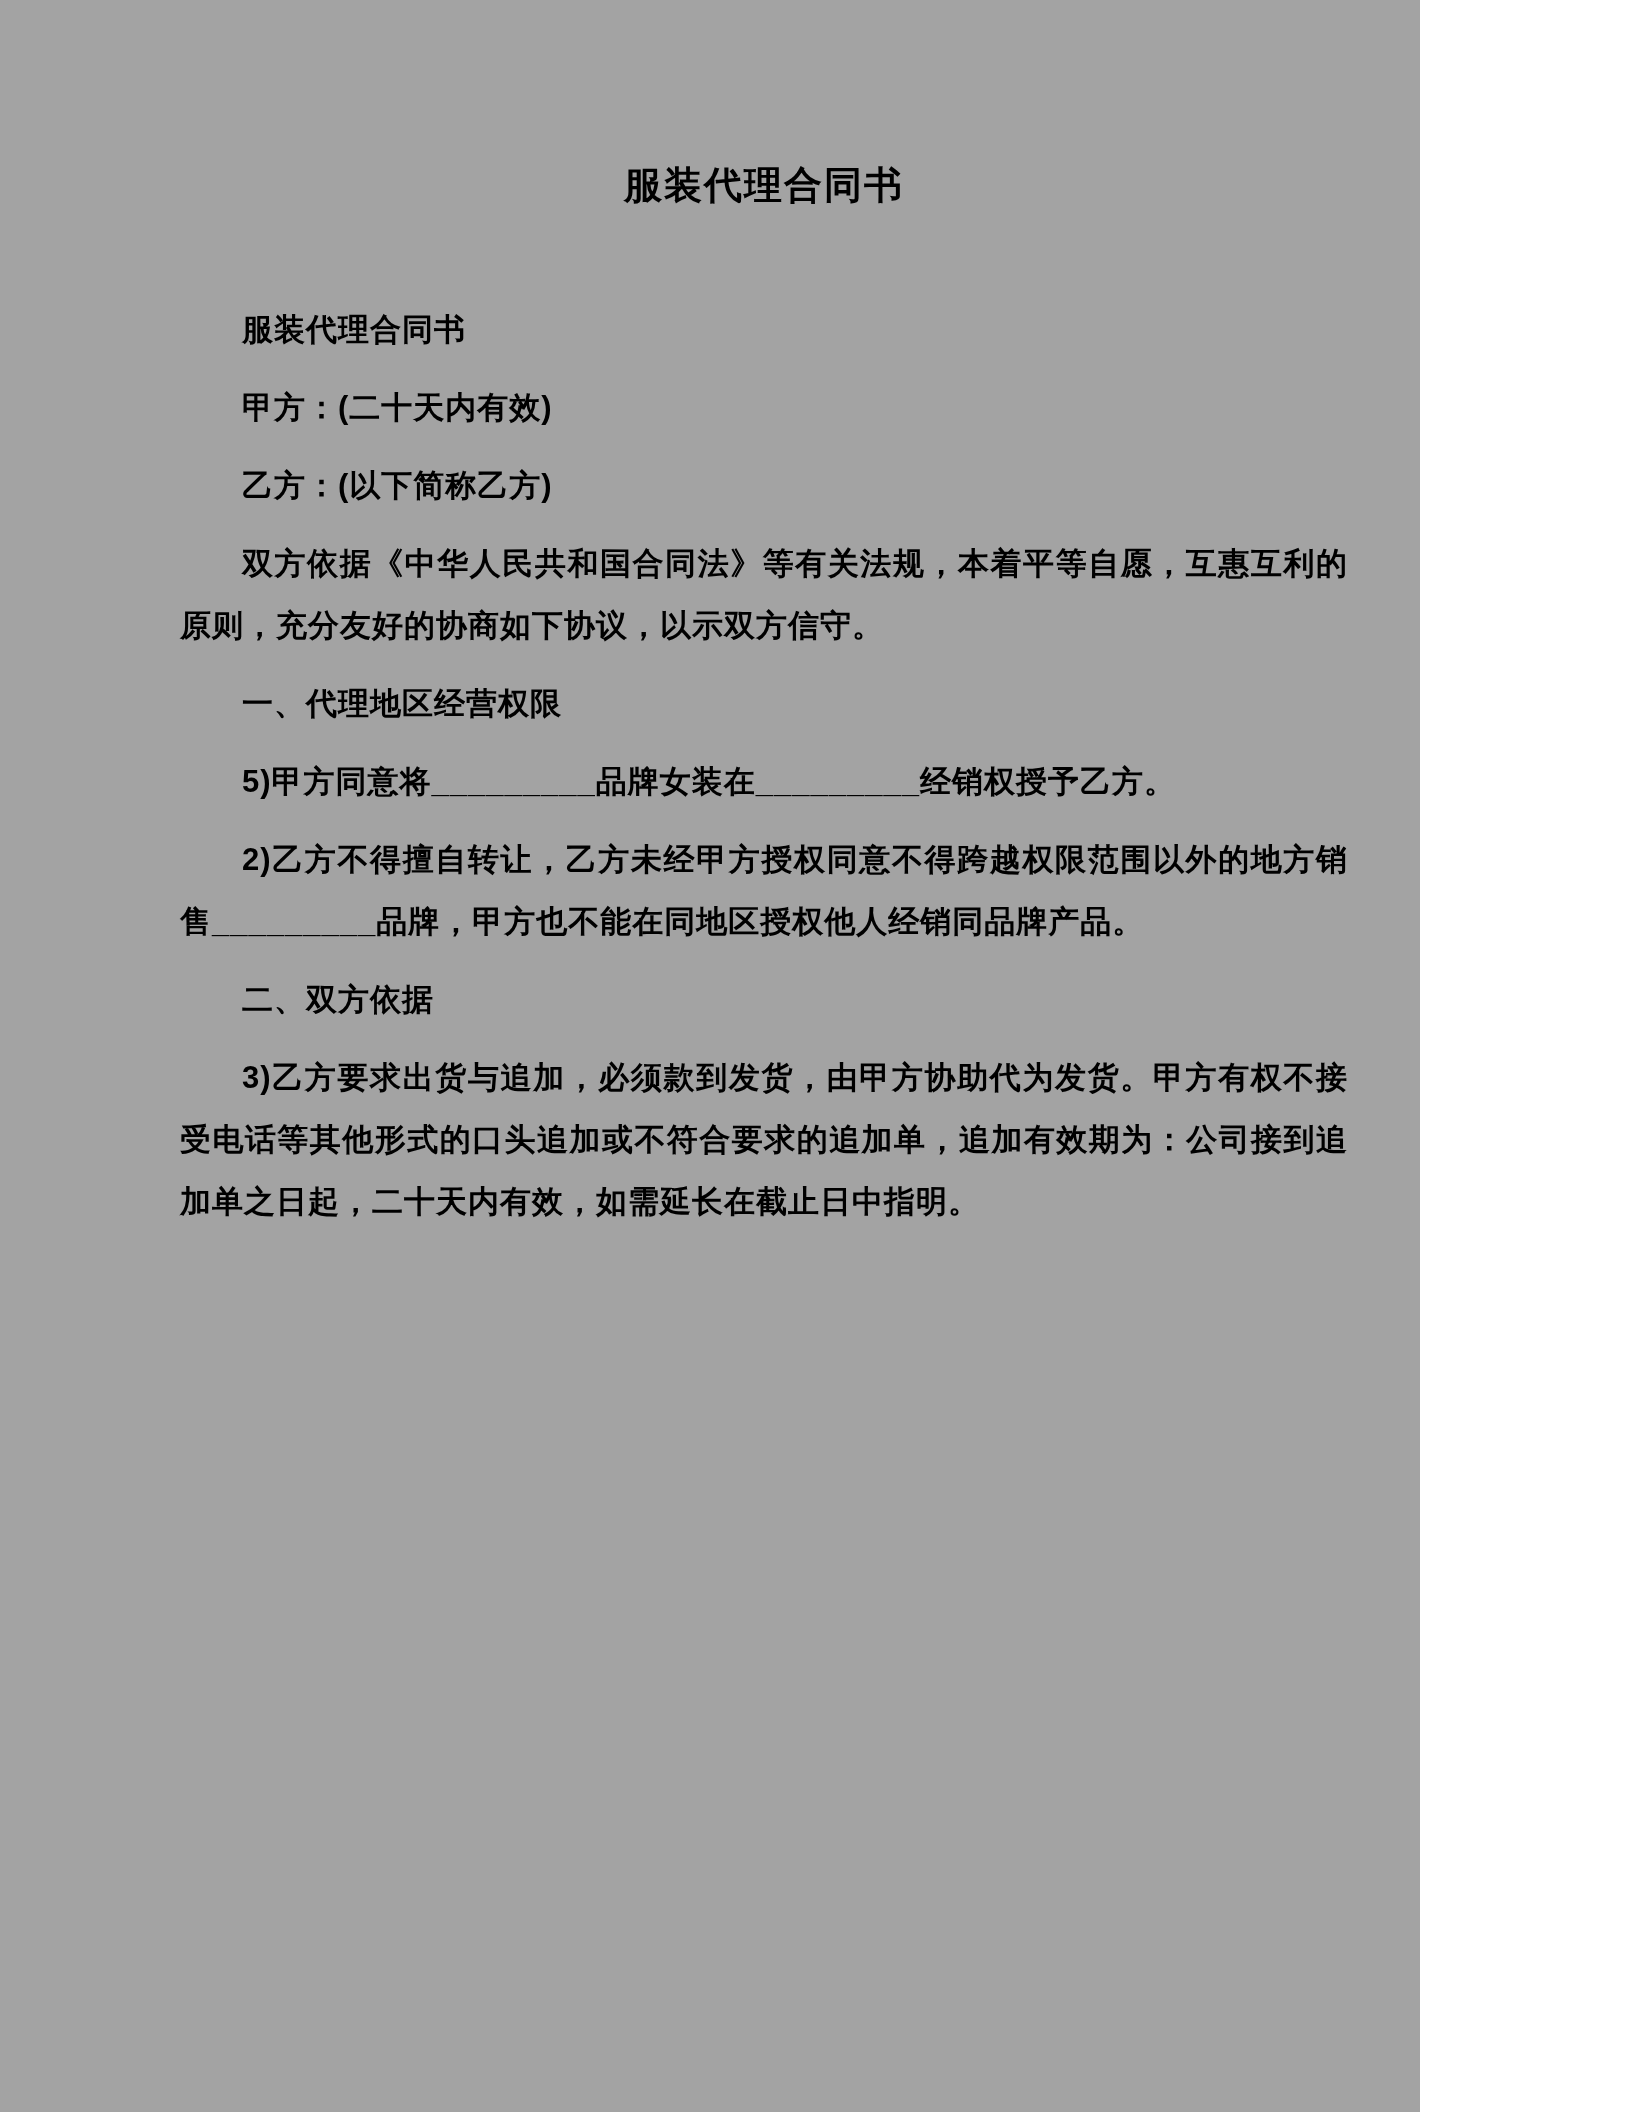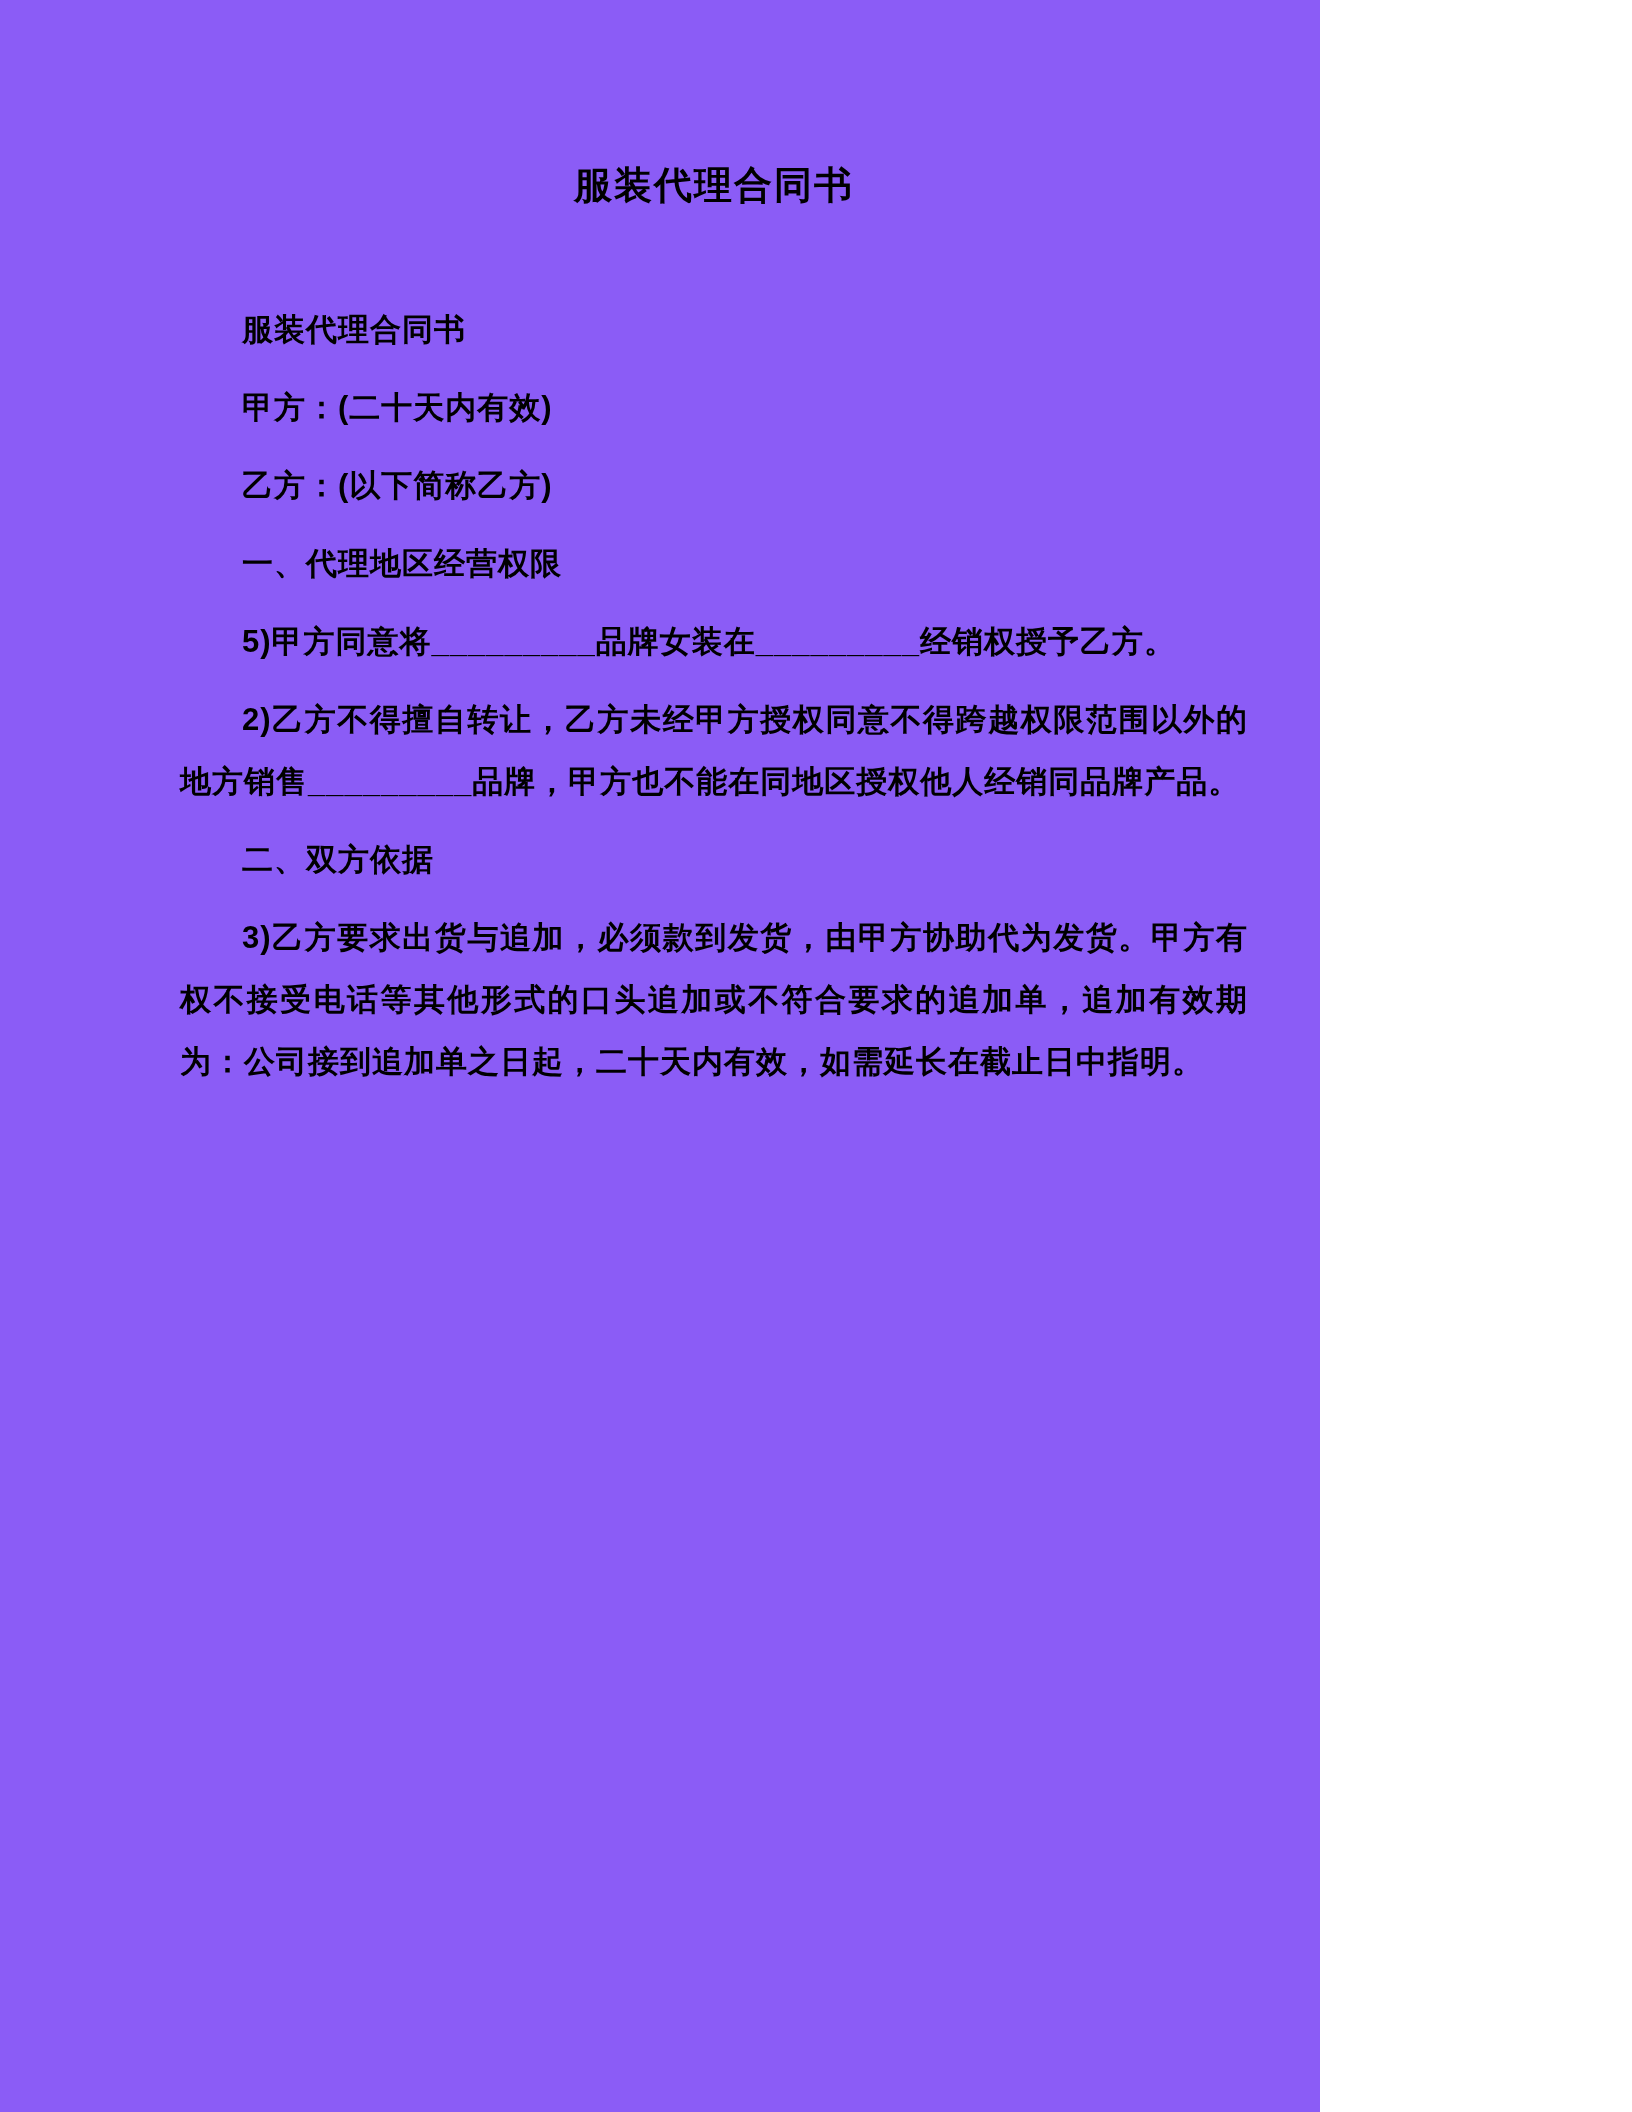--- a/index.html
+++ b/index.html
@@ -9,23 +9,23 @@
   }
   body {
     width: 1632px;
     height: 2112px;
     font-family: "Liberation Sans", "DejaVu Sans", sans-serif;
     color: #000000;
     overflow: hidden;
   }
   .page {
     box-sizing: border-box;
-    width: 1320px;
+    width: 1420px;
     height: 2112px;
-    background: #8b5cf6;
+    background: #a3a3a3;
     padding: 160px 72px 0 180px;
   }
   .doc-title {
     font-size: 38px;
     font-weight: 700;
     text-align: center;
     margin: 0 0 88px 0;
     letter-spacing: 2px;
   }
   .doc-body p {
@@ -41,19 +41,20 @@
 </head>
 <body>
 
 <div class="page">
   <h1 class="doc-title">服装代理合同书</h1>
 
   <div class="doc-body">
     <p>服装代理合同书</p>
     <p>甲方：(二十天内有效)</p>
     <p>乙方：(以下简称乙方)</p>
+    <p>双方依据《中华人民共和国合同法》等有关法规，本着平等自愿，互惠互利的原则，充分友好的协商如下协议，以示双方信守。</p>
     <p>一、代理地区经营权限</p>
     <p>5)甲方同意将_________品牌女装在_________经销权授予乙方。</p>
     <p>2)乙方不得擅自转让，乙方未经甲方授权同意不得跨越权限范围以外的地方销售_________品牌，甲方也不能在同地区授权他人经销同品牌产品。</p>
     <p>二、双方依据</p>
     <p>3)乙方要求出货与追加，必须款到发货，由甲方协助代为发货。甲方有权不接受电话等其他形式的口头追加或不符合要求的追加单，追加有效期为：公司接到追加单之日起，二十天内有效，如需延长在截止日中指明。</p>
   </div>
 </div>
 
 </body></html>

